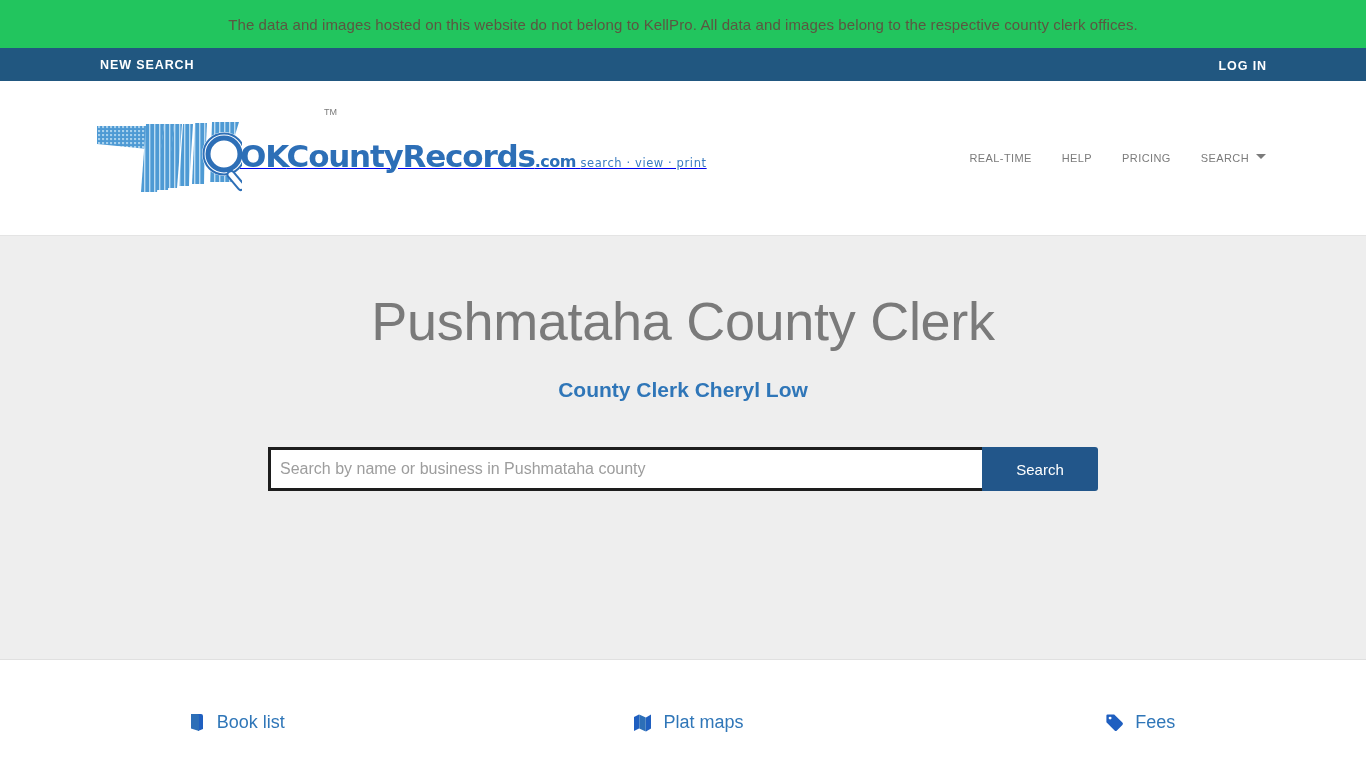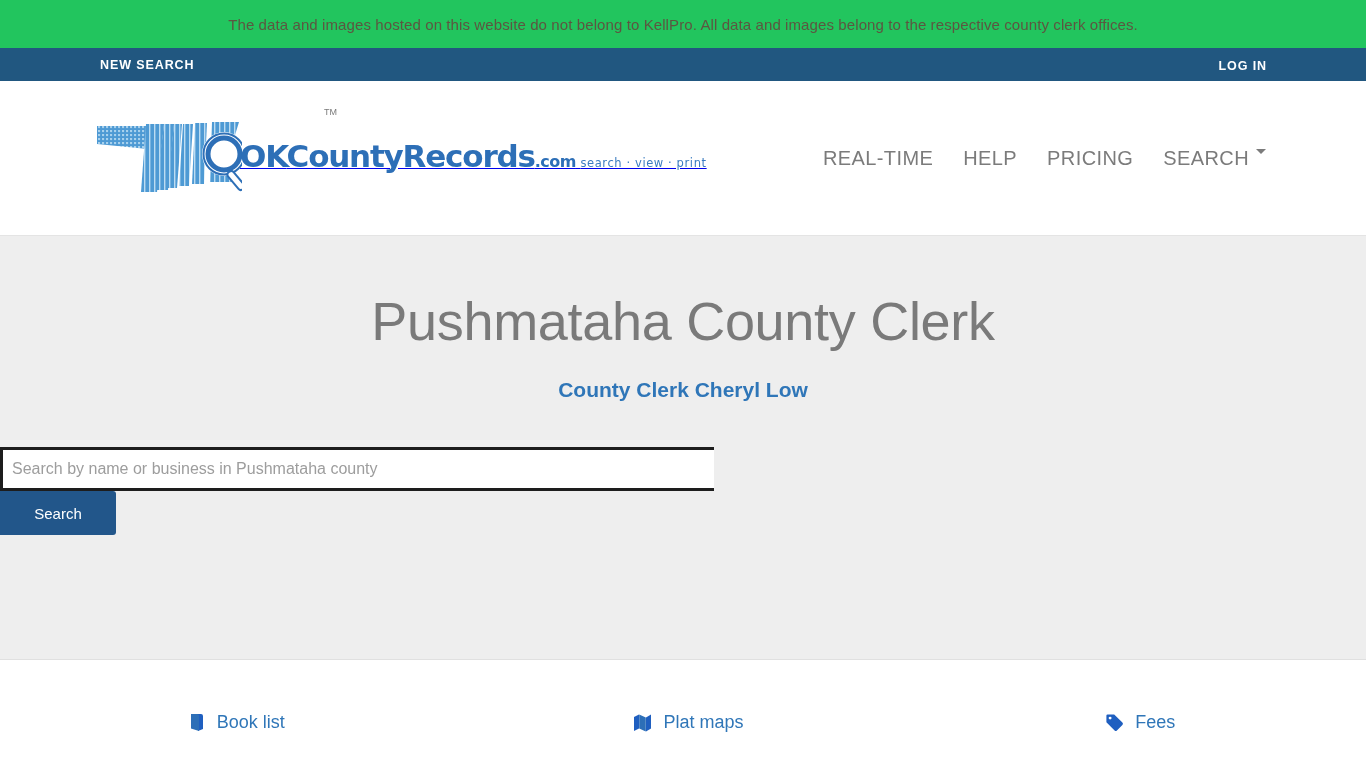--- a/index.html
+++ b/index.html
@@ -87,21 +87,21 @@
     color: #3b7cc0;
     letter-spacing: .6px;
     margin-top: 1px;
     font-family: "DejaVu Sans", sans-serif;
   }
 
   
   .main-nav { display: flex; align-items: center; gap: 30px; }
   .main-nav a {
     color: #7b7b7b;
-    font-size: 20px;
+    font-size: 11px;
     text-decoration: none;
     letter-spacing: .4px;
     cursor: pointer;
     display: flex;
     gap: 7px;
   }
   .caret-down {
     width: 0; height: 0;
     border-left: 5px solid transparent;
     border-right: 5px solid transparent;
@@ -142,21 +142,20 @@
     color: #7c7c7c;
     line-height: 24px;
   }
 
   
   .search-row {
     margin-top: 45px;
     display: flex;
     justify-content: center;
     align-items: stretch;
-    flex-direction: column;
   }
   .search-input {
     width: 714px;
     height: 44px;
     border: 3px solid #1d1d1d;
     border-right: none;
     background: #ffffff;
     font-size: 16px;
     color: #555;
     padding: 0 9px;

